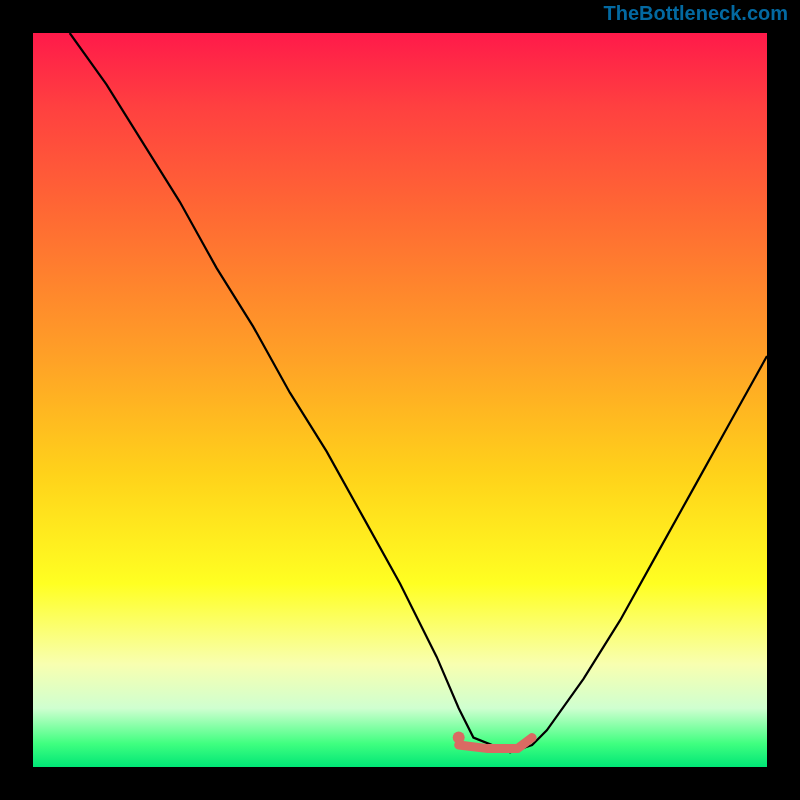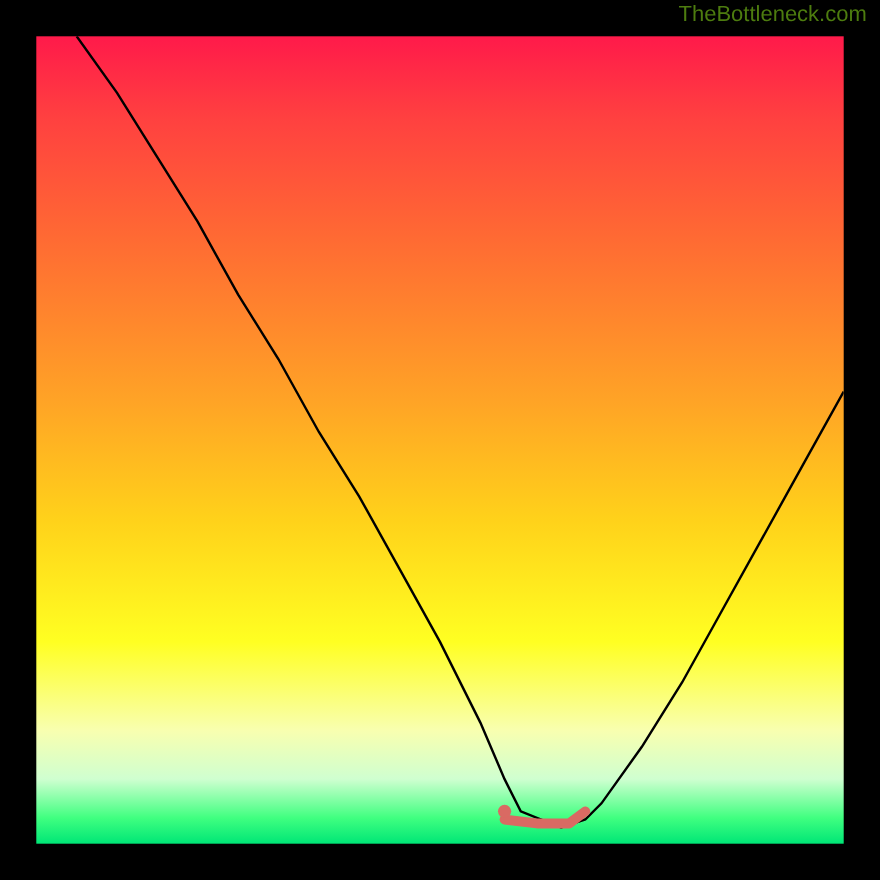--- a/index.html
+++ b/index.html
@@ -8,23 +8,23 @@
     width: 800px;
     height: 800px;
     background: #000;
     position: relative;
     font-family: Arial, sans-serif;
   }
   .watermark {
     position: absolute;
     top: 2px;
     right: 12px;
-    color: #4d7c0f;
+    color: #0369a1;
     font-size: 20px;
-    font-weight: normal;
+    font-weight: bold;
     z-index: 10;
   }
   .plot-area {
     position: absolute;
     left: 33px;
     top: 33px;
     width: 734px;
     height: 734px;
     background: linear-gradient(to bottom,
       #ff1a4a 0%,

